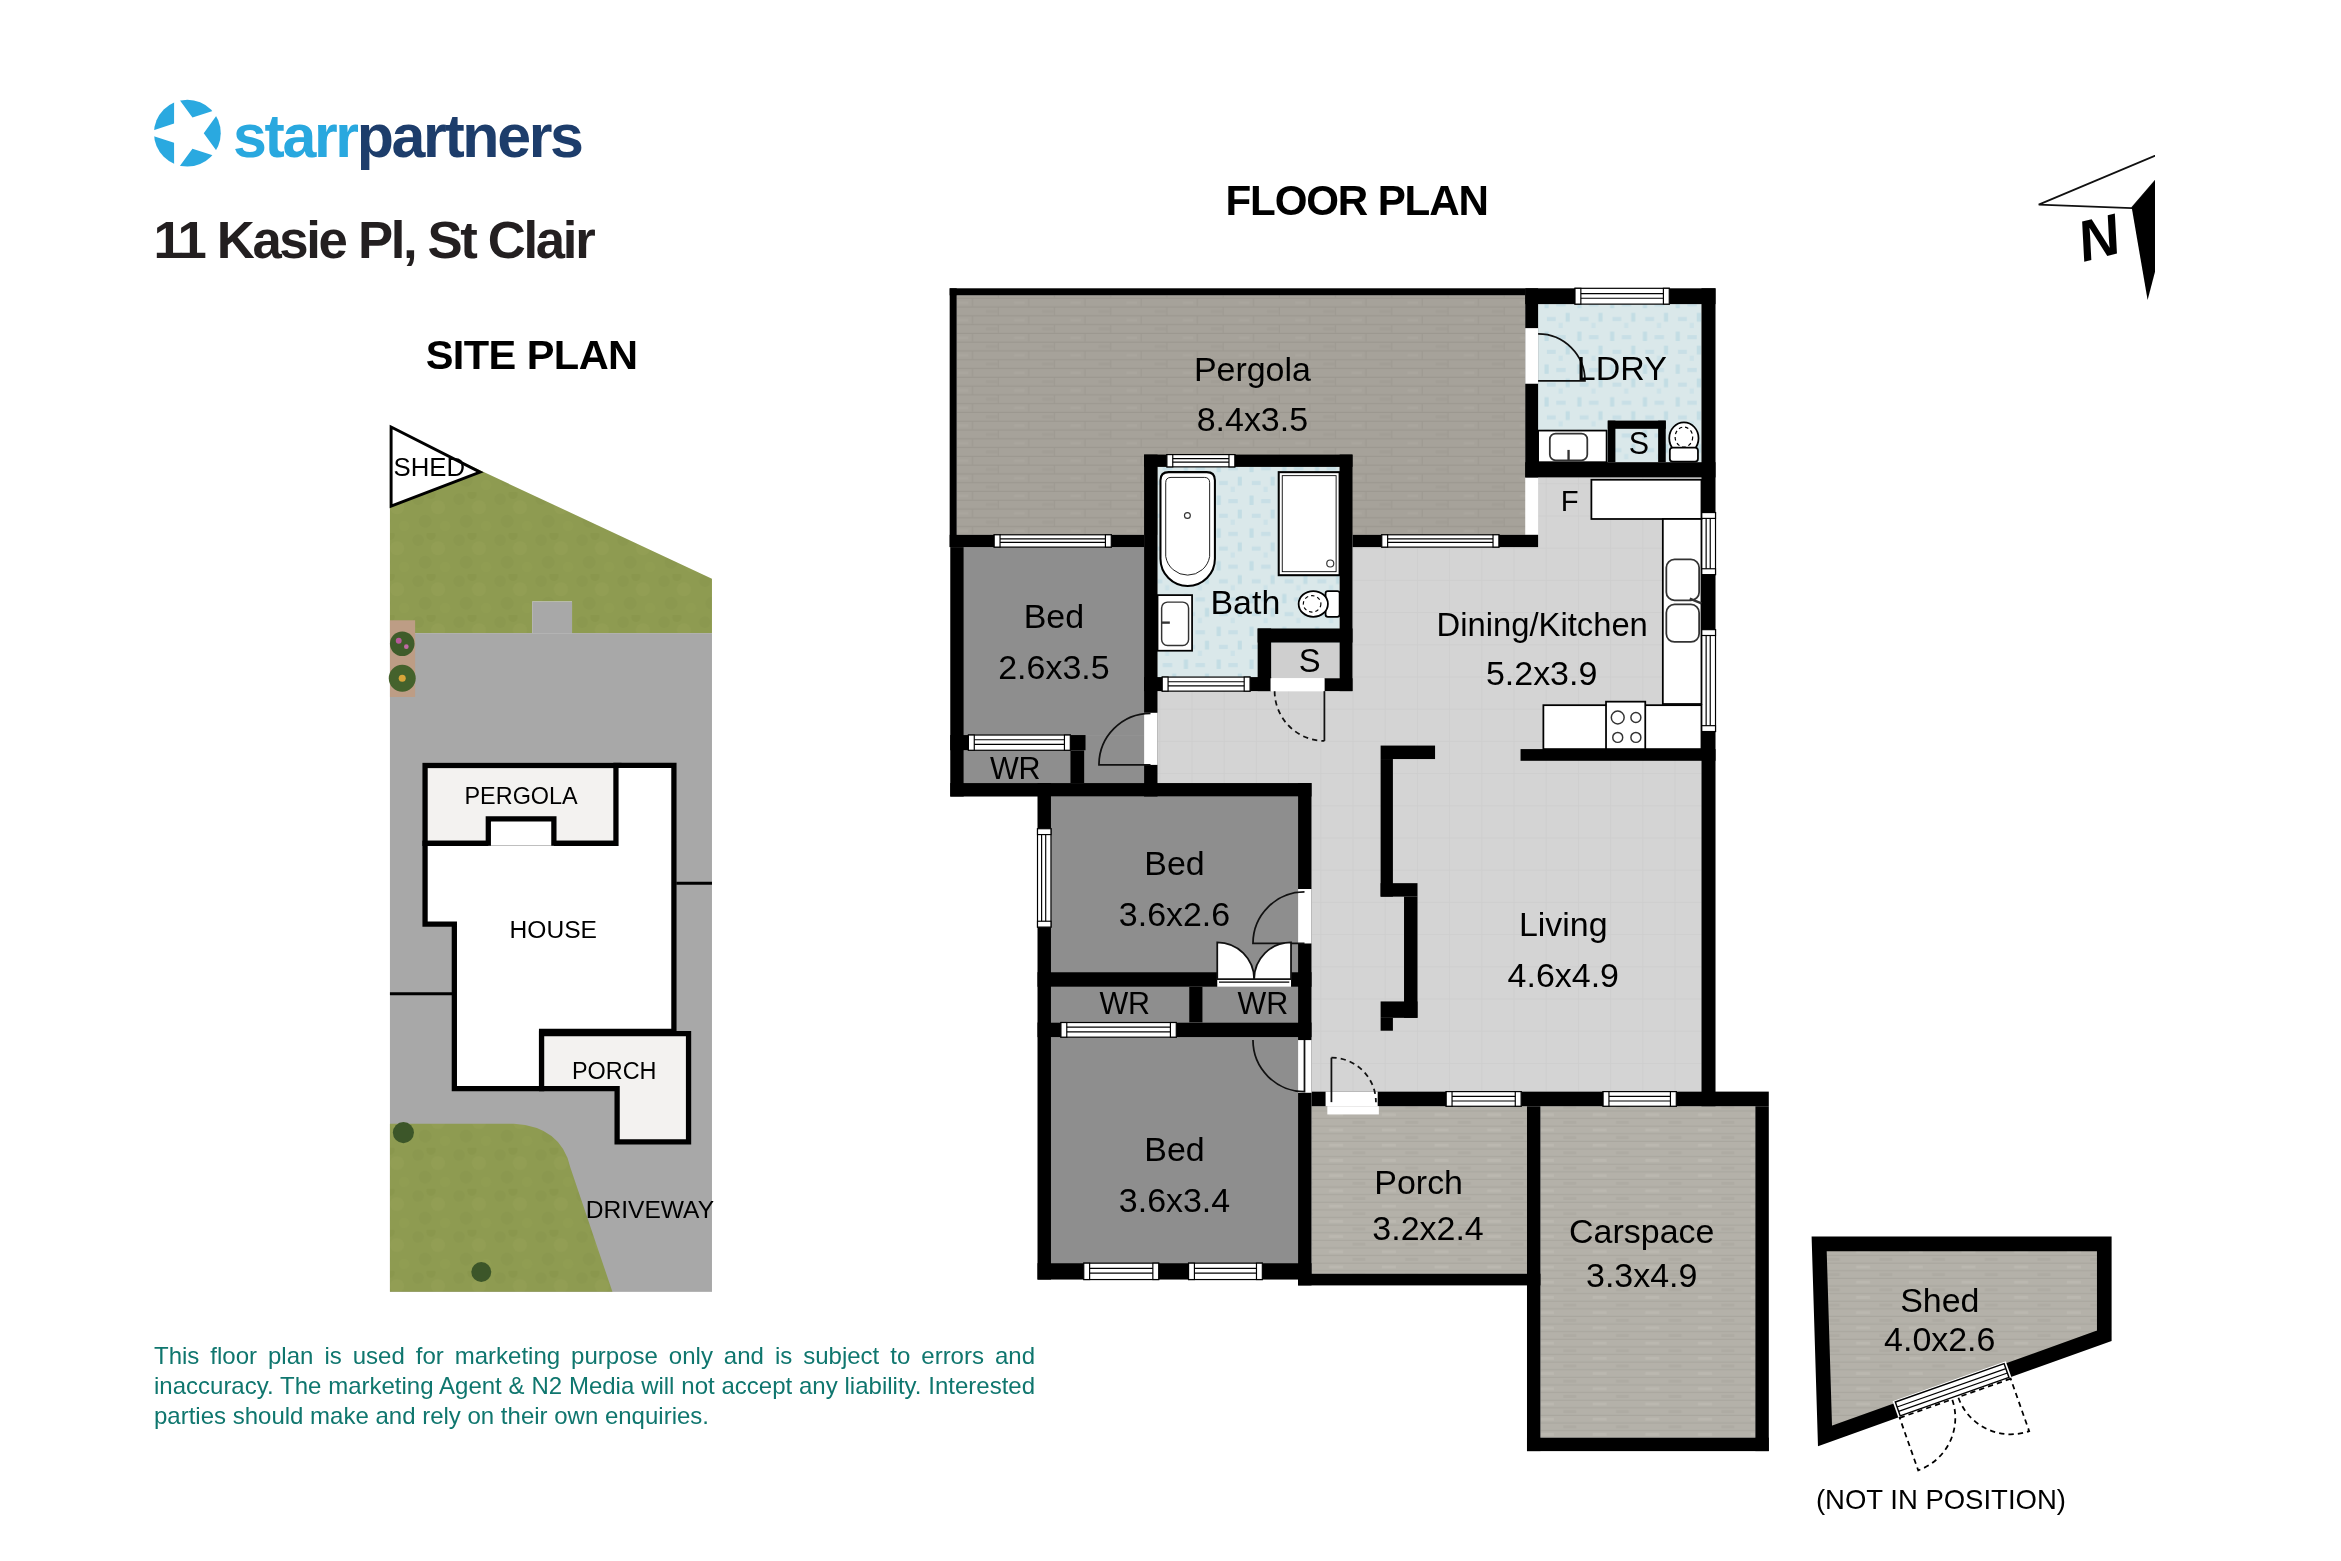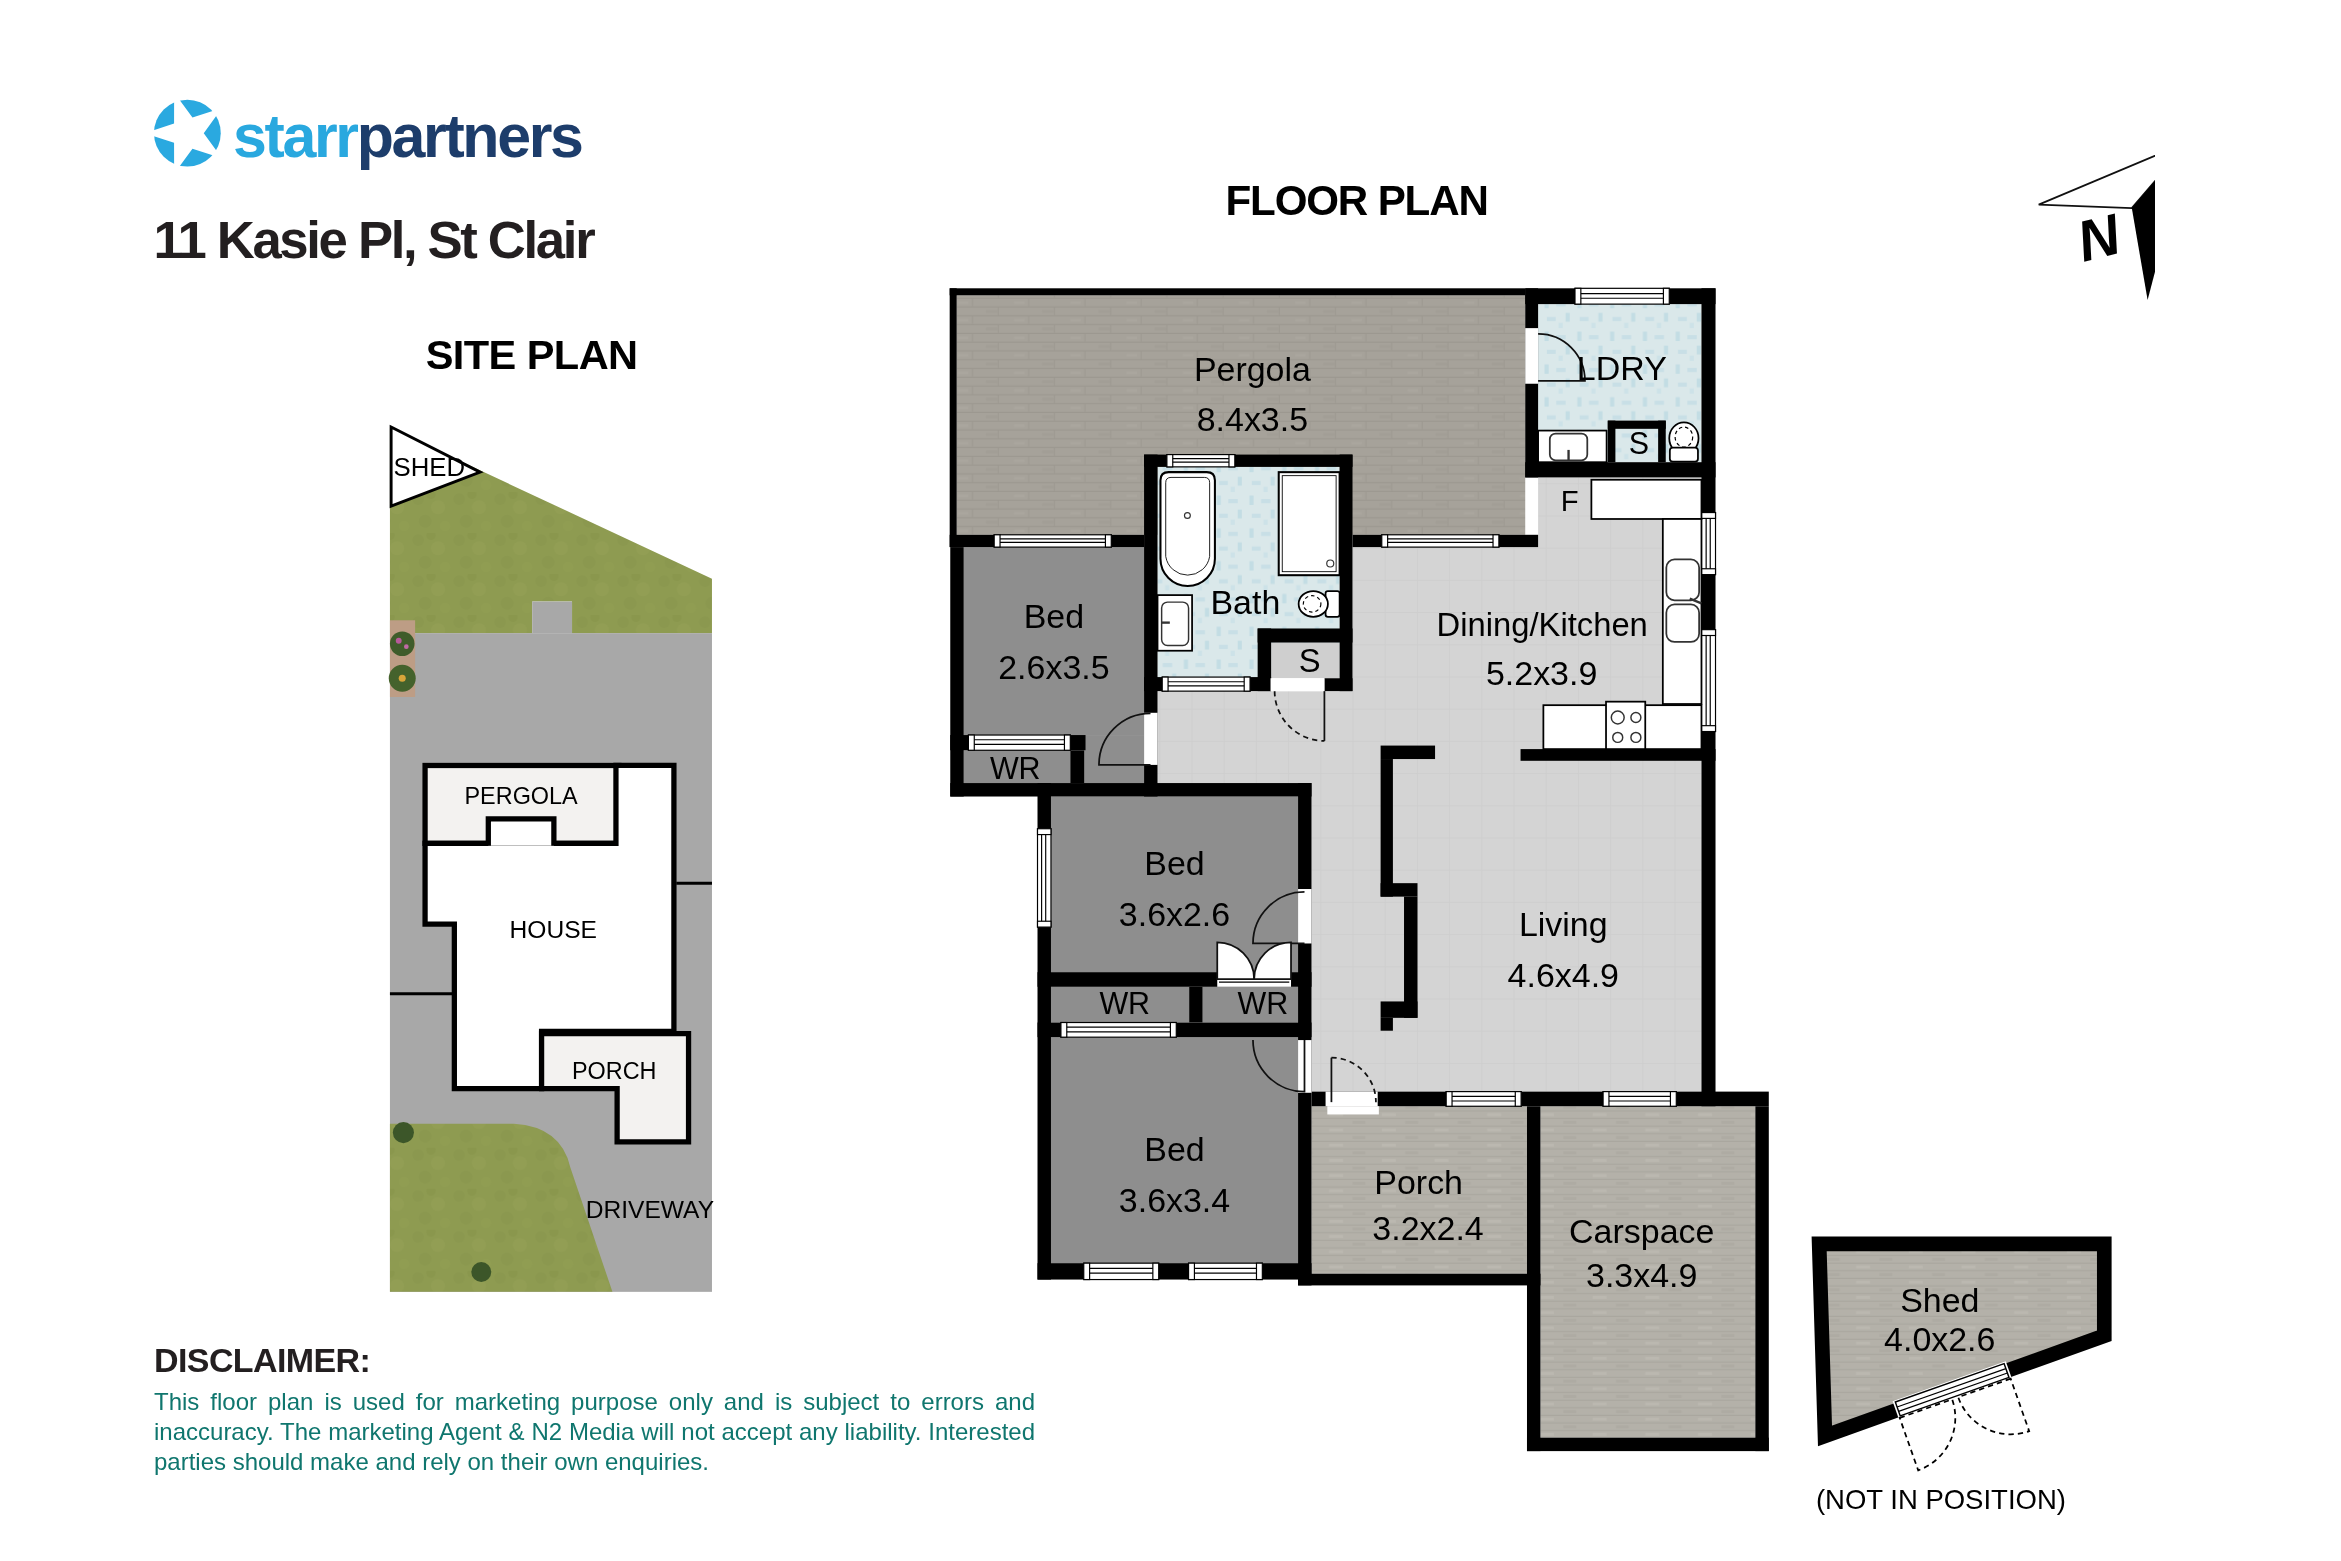--- a/index.html
+++ b/index.html
@@ -326,17 +326,16 @@
           <line x1="4" y1="-9" x2="201" y2="-9" stroke="#000" stroke-width="2"></line>
           <path d="M2,2 L97,2 A95,95 0 0 1 2,97 Z" fill="#fff" stroke="#000" stroke-width="3" stroke-dasharray="9,7"></path>
           <path d="M203,2 L108,2 A95,95 0 0 0 203,97 Z" fill="#fff" stroke="#000" stroke-width="3" stroke-dasharray="9,7"></path>
         </g>
         <text x="3313" y="2241" font-size="58" font-weight="normal" text-anchor="middle" fill="#000">Shed</text>
 <text x="3313" y="2307" font-size="58" font-weight="normal" text-anchor="middle" fill="#000">4.0x2.6</text>
 <text x="3315" y="2577" font-size="47" font-weight="normal" text-anchor="middle" fill="#000">(NOT IN POSITION)</text>
 </g>
 </svg>
 <div id="disc">
-<h2>DISCLAIMER:</h2>
 <p>This floor plan is used for marketing purpose only and is subject to errors and inaccuracy. The marketing Agent &amp; N2 Media will not accept any liability. Interested parties should make and rely on their own enquiries.</p>
 </div>
 </div>
 
 
 </body></html>

